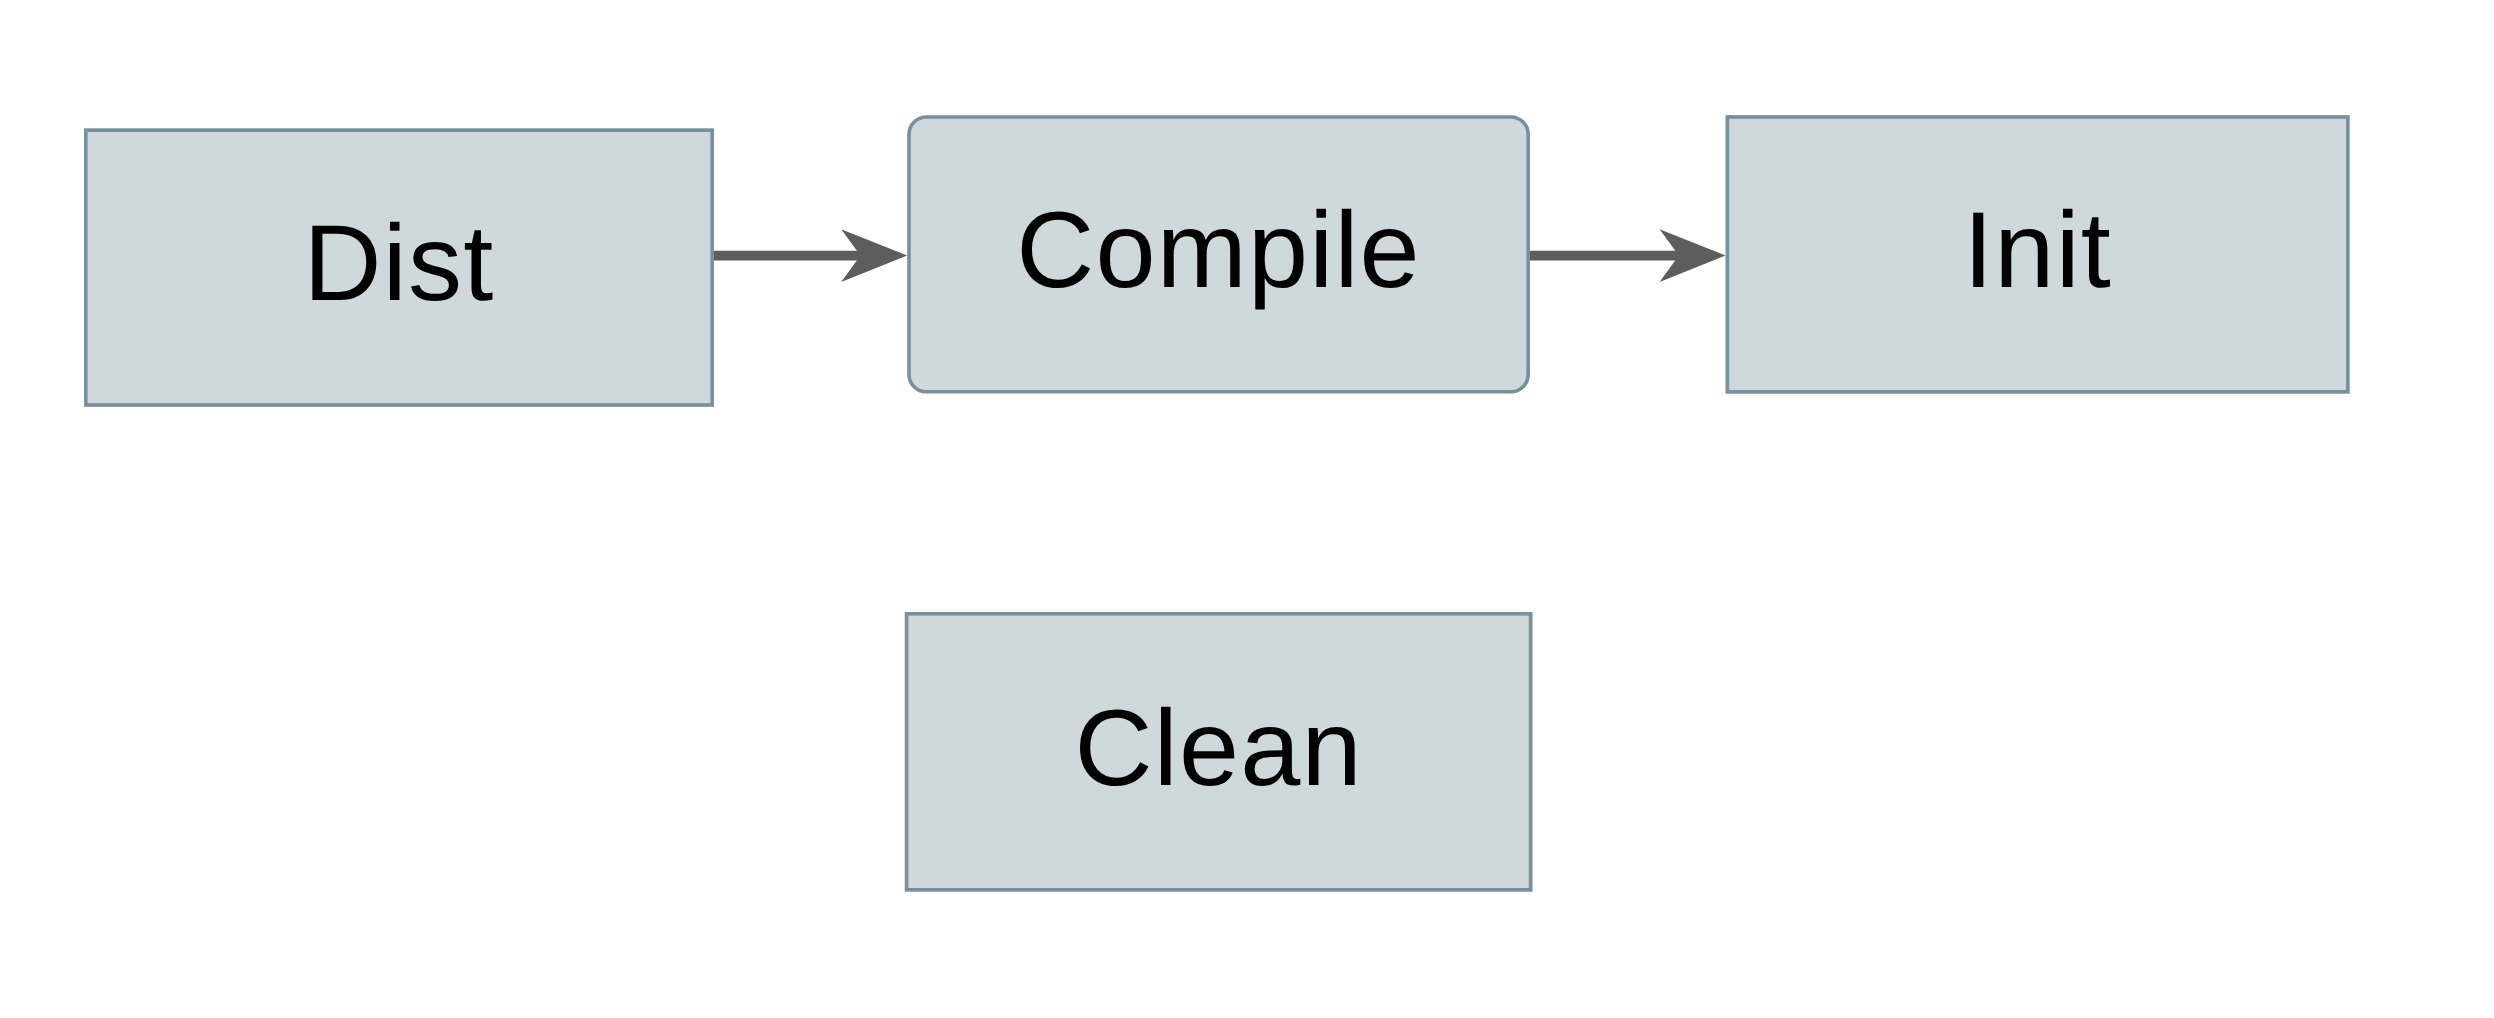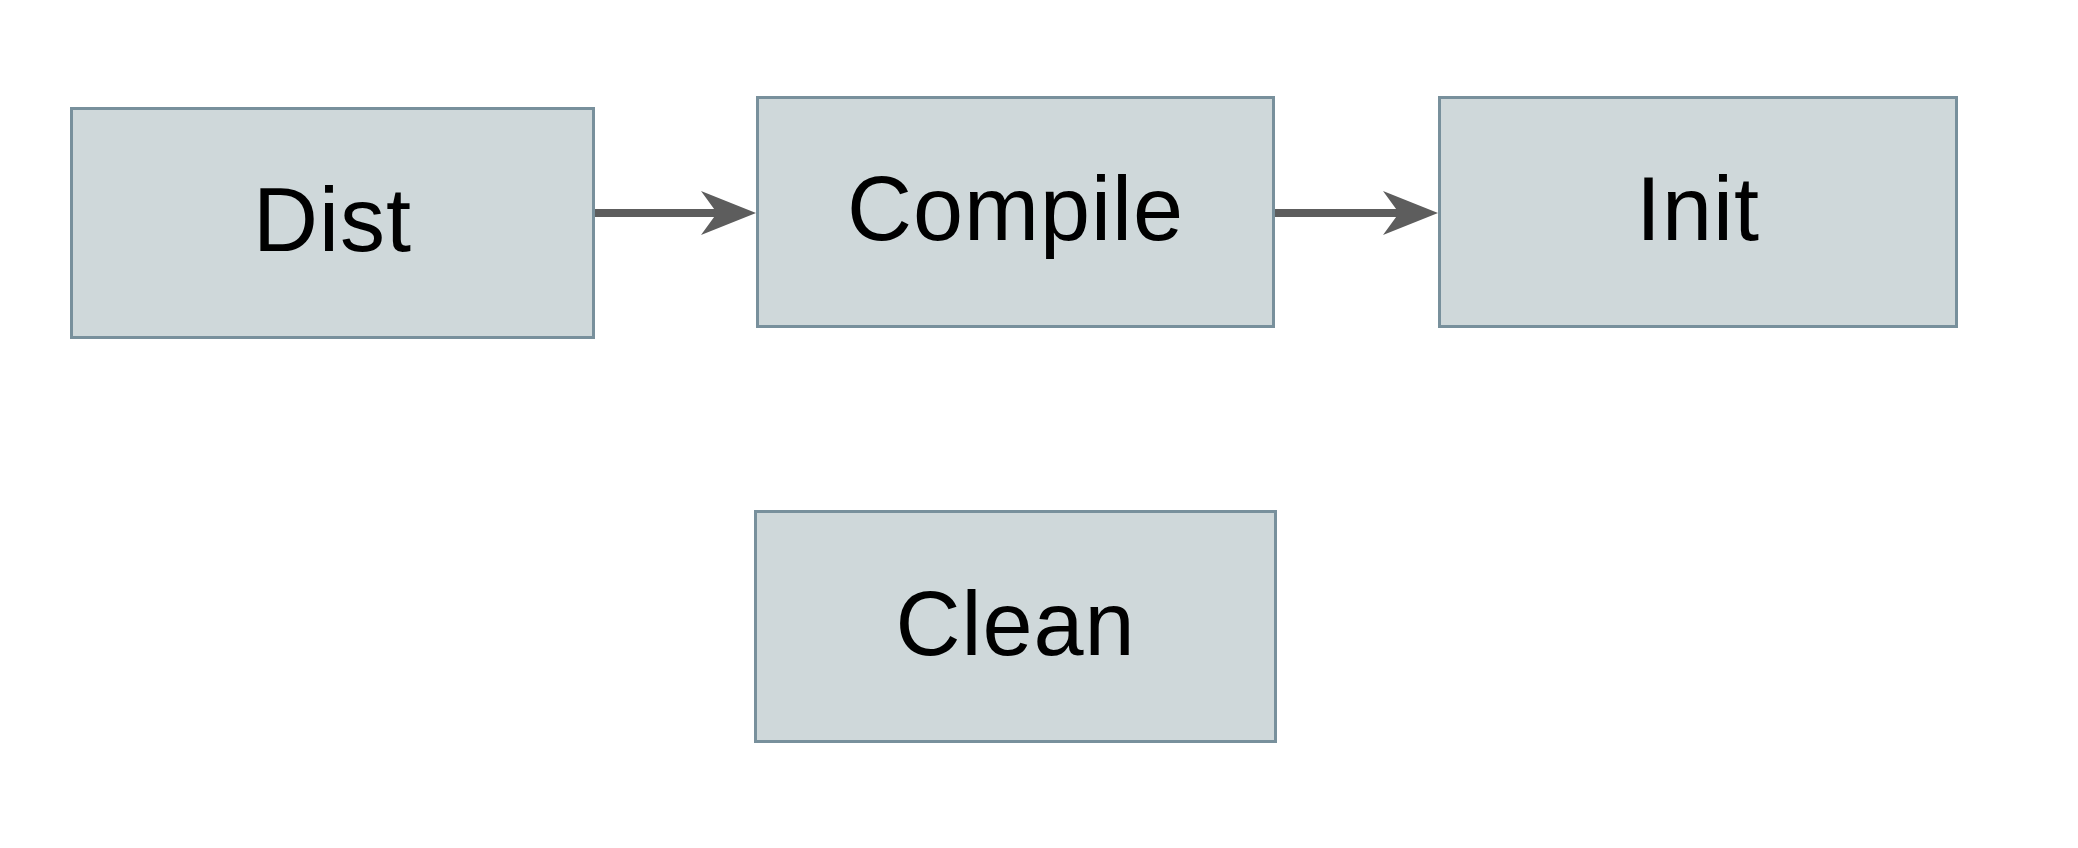--- a/index.html
+++ b/index.html
@@ -26,21 +26,21 @@
   }
   .node-label {
     font-size: 90px;
     line-height: 1;
     color: #000000;
     letter-spacing: 1px;
     white-space: nowrap;
     padding-bottom: 6px;
   }
   .node-dist    { left: 70px;   top: 96px;  width: 525px; height: 232px; margin-top: 11px; }
-  .node-compile { left: 756px;  top: 96px;  width: 519px; height: 232px; }
+  .node-compile { left: 756px;  top: 96px;  width: 519px; height: 232px; border-radius: 16px; }
   .node-init    { left: 1438px; top: 96px;  width: 520px; height: 232px; }
   .node-clean   { left: 754px;  top: 510px; width: 523px; height: 233px; }
   .edge {
     position: absolute;
     top: 191px;
     height: 44px;
   }
   .edge-1 { left: 595px;  width: 161px; }
   .edge-2 { left: 1275px; width: 163px; }
 </style>

